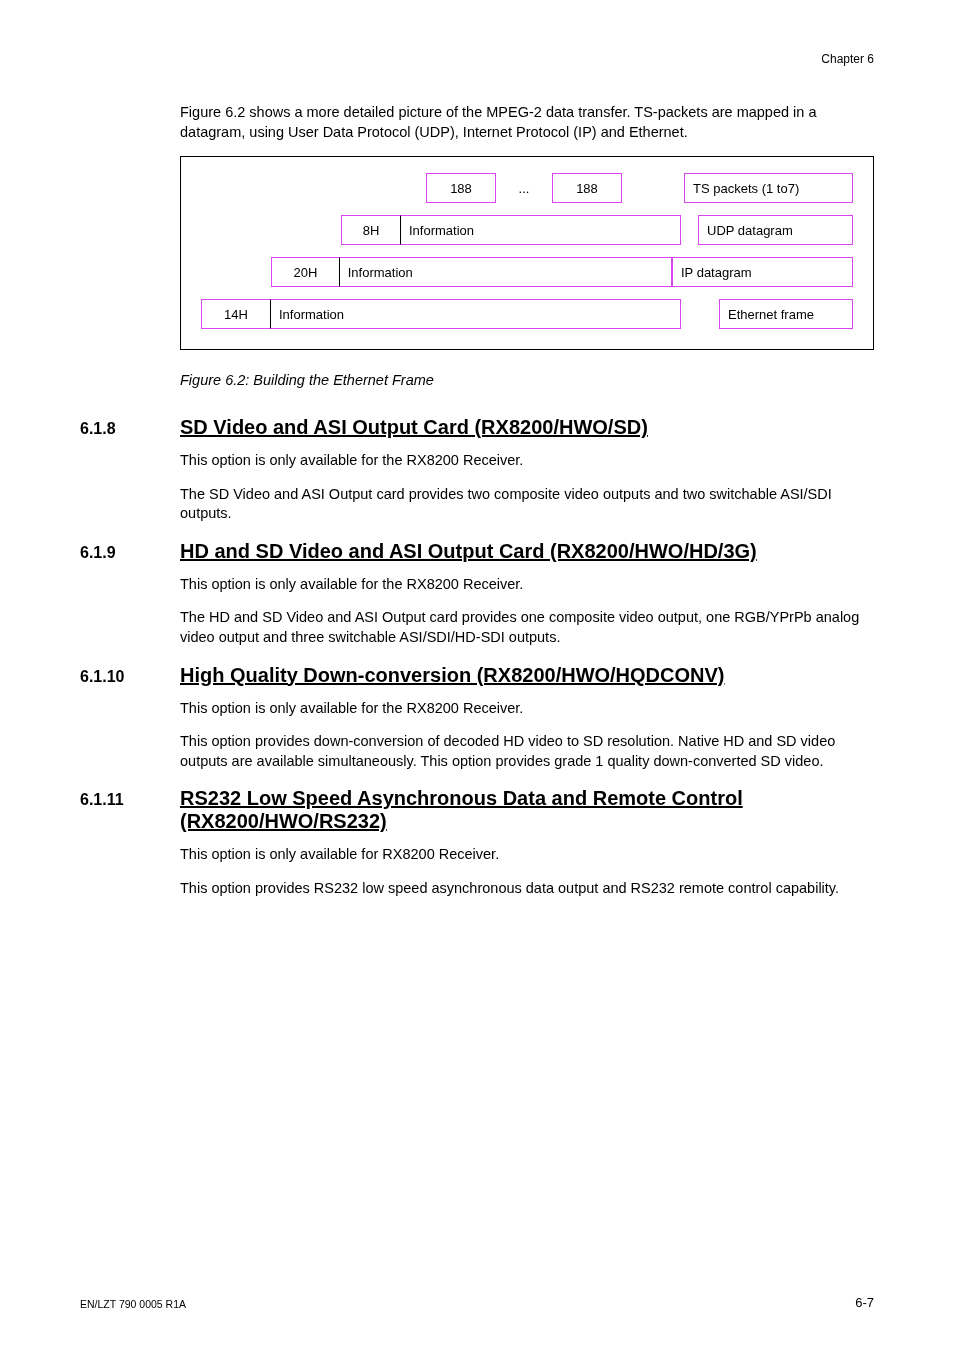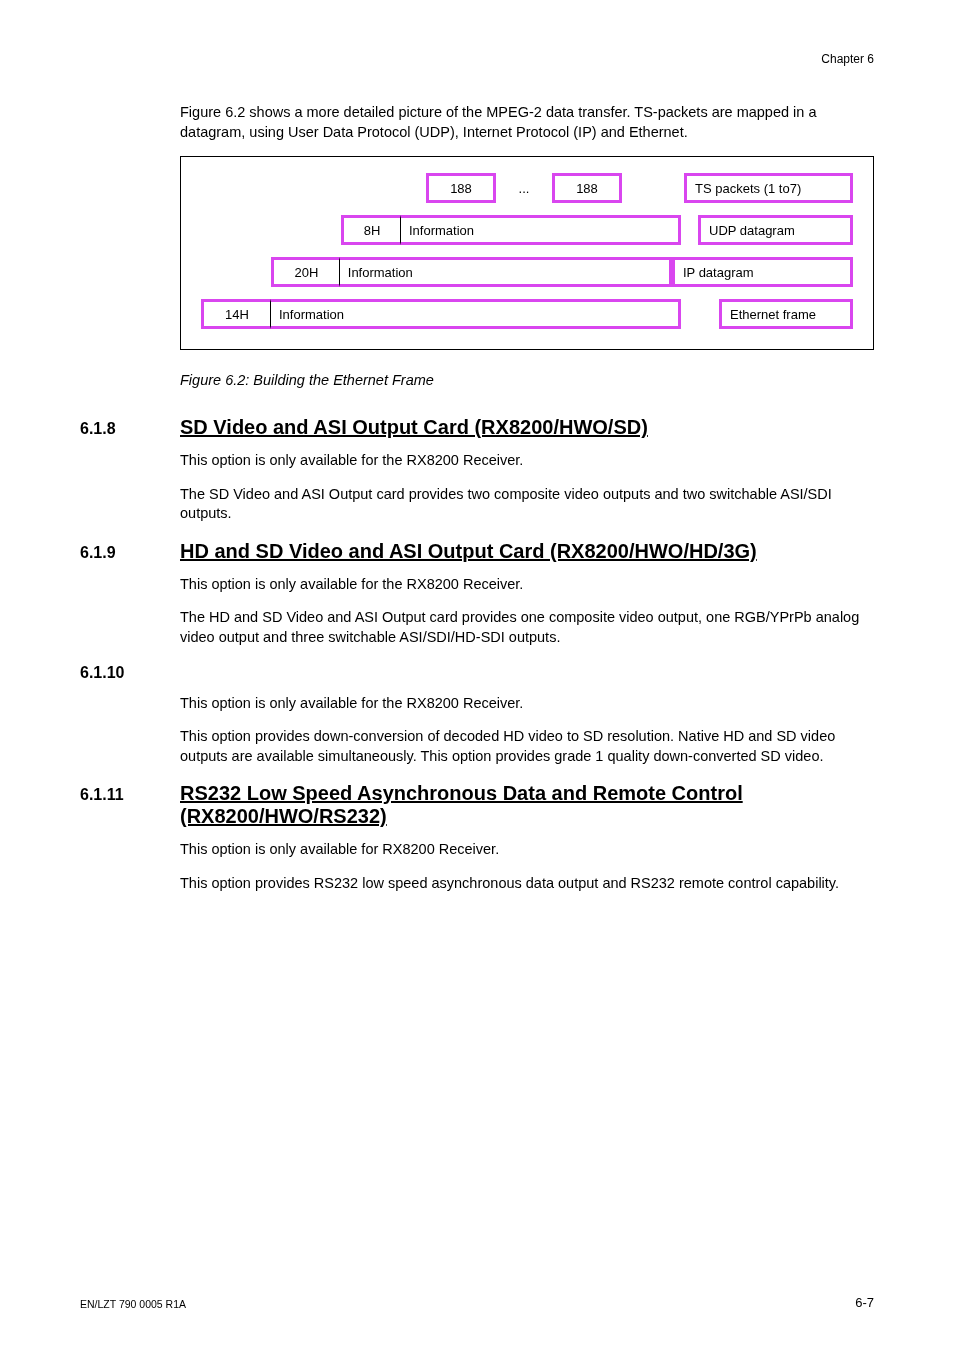--- a/index.html
+++ b/index.html
@@ -42,21 +42,21 @@
   }
   .row {
     display: flex;
     align-items: stretch;
     margin-bottom: 12px;
     height: 30px;
   }
   .row:last-child { margin-bottom: 0; }
   .spacer { flex: 0 0 auto; }
   .cell {
-    border: 3px solid #d946ef;
+    border: 1px solid #d946ef;
     display: flex;
     align-items: center;
     justify-content: flex-start;
     font-size: 13px;
     padding: 12px 8px;
     box-sizing: border-box;
   }
   .cell.center { justify-content: center; }
   .nocell {
     display: flex;
@@ -162,20 +162,21 @@
     <div class="section-num">6.1.9</div>
     <div class="section-title">HD and SD Video and ASI Output Card (RX8200/HWO/HD/3G)</div>
   </div>
   <div class="body-indent">
     <p class="body-text">This option is only available for the RX8200 Receiver.</p>
     <p class="body-text">The HD and SD Video and ASI Output card provides one composite video output, one RGB/YPrPb analog video output and three switchable ASI/SDI/HD-SDI outputs.</p>
   </div>
 
   <div class="section-row">
     <div class="section-num">6.1.10</div>
+    <div class="section-title">High Quality Down-conversion (RX8200/HWO/HQDCONV)</div>
   </div>
   <div class="body-indent">
     <p class="body-text">This option is only available for the RX8200 Receiver.</p>
     <p class="body-text">This option provides down-conversion of decoded HD video to SD resolution. Native HD and SD video outputs are available simultaneously. This option provides grade 1 quality down-converted SD video.</p>
   </div>
 
   <div class="section-row">
     <div class="section-num">6.1.11</div>
     <div class="section-title">RS232 Low Speed Asynchronous Data and Remote Control (RX8200/HWO/RS232)</div>
   </div>

